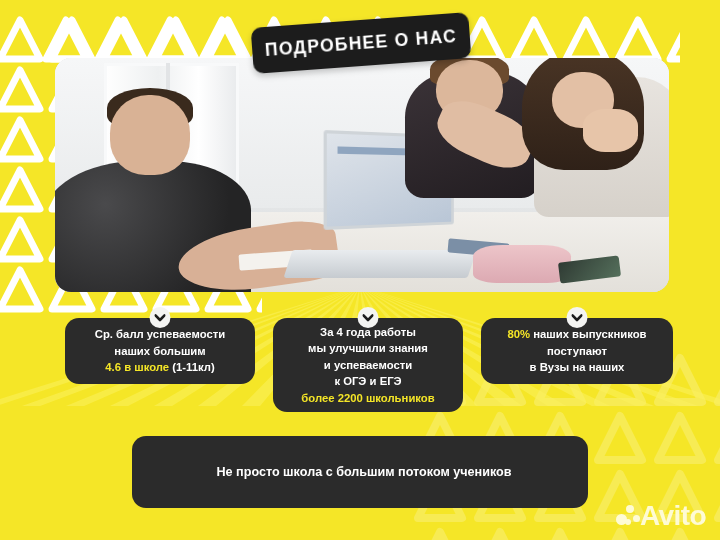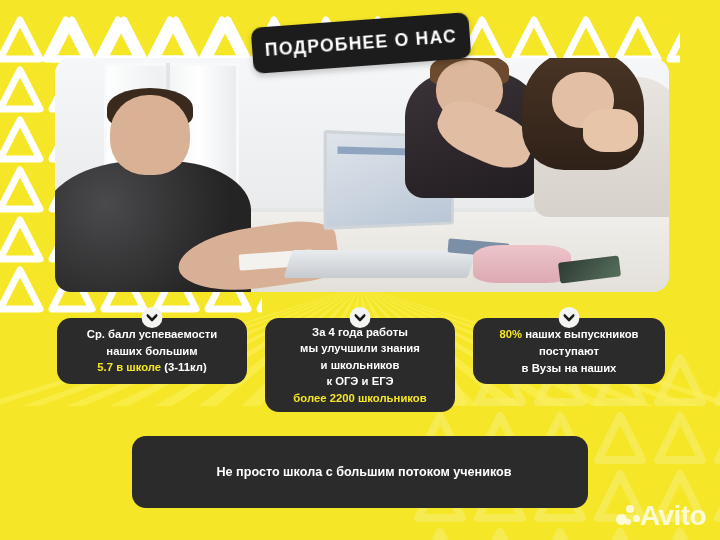--- a/index.html
+++ b/index.html
@@ -187,20 +187,21 @@
 
   
   .card {
     position:absolute;
     background:#2b2b2b;
     border-radius:14px;
     display:flex; flex-direction:column;
     align-items:center; justify-content:center;
     padding:8px 10px;
     z-index:4;
+    margin-left:8px;
   }
   .card .line {
     color:#ffffff;
     font-size:11.3px;
     font-weight:bold;
     line-height:16.5px;
     white-space:nowrap;
     text-align:center;
   }
   .card .hl { color:#F5E627; }
@@ -211,21 +212,21 @@
     width:21px; height:21px;
     background:#f4f4f2;
     border-radius:50%;
     display:flex; align-items:center; justify-content:center;
     z-index:5;
   }
   .chev svg { display:block; }
 
   #card-1 { left:57px;  top:318px; width:190px; height:66px; }
   #card-2 { left:265px; top:318px; width:190px; height:94px; }
-  #card-3 { left:473px; top:318px; width:192px; height:66px;justify-content:space-between; }
+  #card-3 { left:473px; top:318px; width:192px; height:66px; }
 
   
   #bottom-banner {
     position:absolute;
     left:132px; top:436px;
     width:456px; height:72px;
     background:#2b2b2b;
     border-radius:14px;
     display:flex; flex-direction:column;
     align-items:center; justify-content:center;
@@ -345,33 +346,33 @@
 
   <div class="card" id="card-1">
     <div class="chev">
       <svg width="11" height="8" viewBox="0 0 11 8" aria-hidden="true">
         <path d="M1 1.4 L5.5 6 L10 1.4" fill="none" stroke="#1c1c1c" stroke-width="2.6" stroke-linecap="round" stroke-linejoin="round"></path>
       </svg>
     </div>
     <div class="line">Ср. балл успеваемости</div>
     <div class="line">наших большим</div>
     <div class="line">
-      <span class="hl">5.7 в школе</span><span> (3-11кл)</span>
+      <span class="hl">4.6 в школе</span><span> (1-11кл)</span>
     </div>
   </div>
 
   <div class="card" id="card-2">
     <div class="chev">
       <svg width="11" height="8" viewBox="0 0 11 8" aria-hidden="true">
         <path d="M1 1.4 L5.5 6 L10 1.4" fill="none" stroke="#1c1c1c" stroke-width="2.6" stroke-linecap="round" stroke-linejoin="round"></path>
       </svg>
     </div>
     <div class="line">За 4 года работы</div>
     <div class="line">мы улучшили знания</div>
-    <div class="line">и школьников</div>
+    <div class="line">и успеваемости</div>
     <div class="line">к ОГЭ и ЕГЭ</div>
     <div class="line hl">более 2200 школьников</div>
   </div>
 
   <div class="card" id="card-3">
     <div class="chev">
       <svg width="11" height="8" viewBox="0 0 11 8" aria-hidden="true">
         <path d="M1 1.4 L5.5 6 L10 1.4" fill="none" stroke="#1c1c1c" stroke-width="2.6" stroke-linecap="round" stroke-linejoin="round"></path>
       </svg>
     </div>

